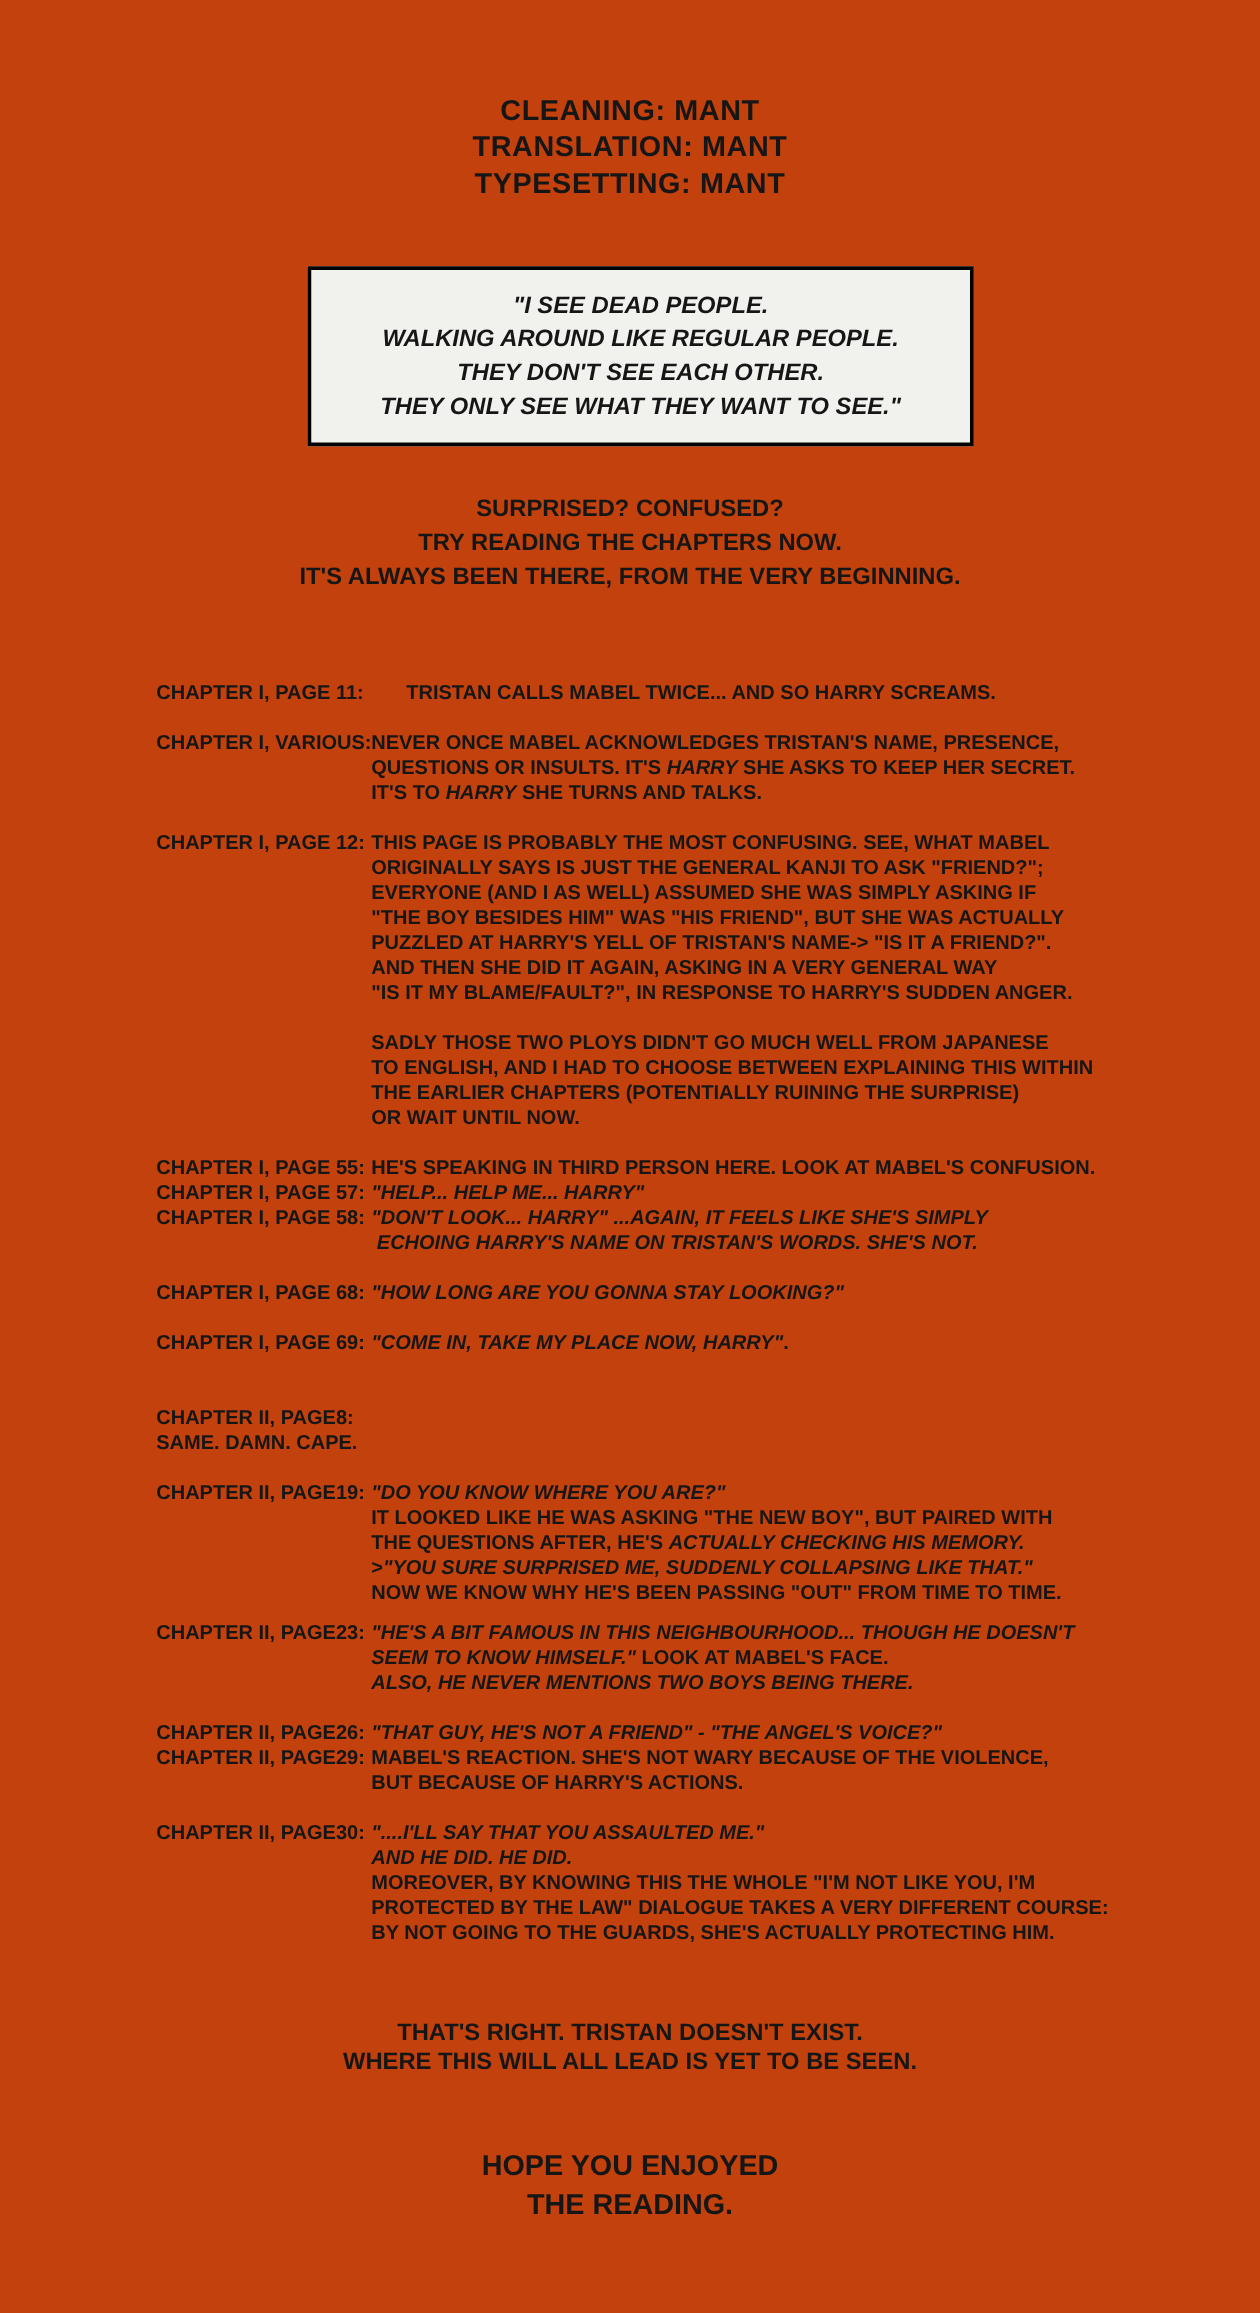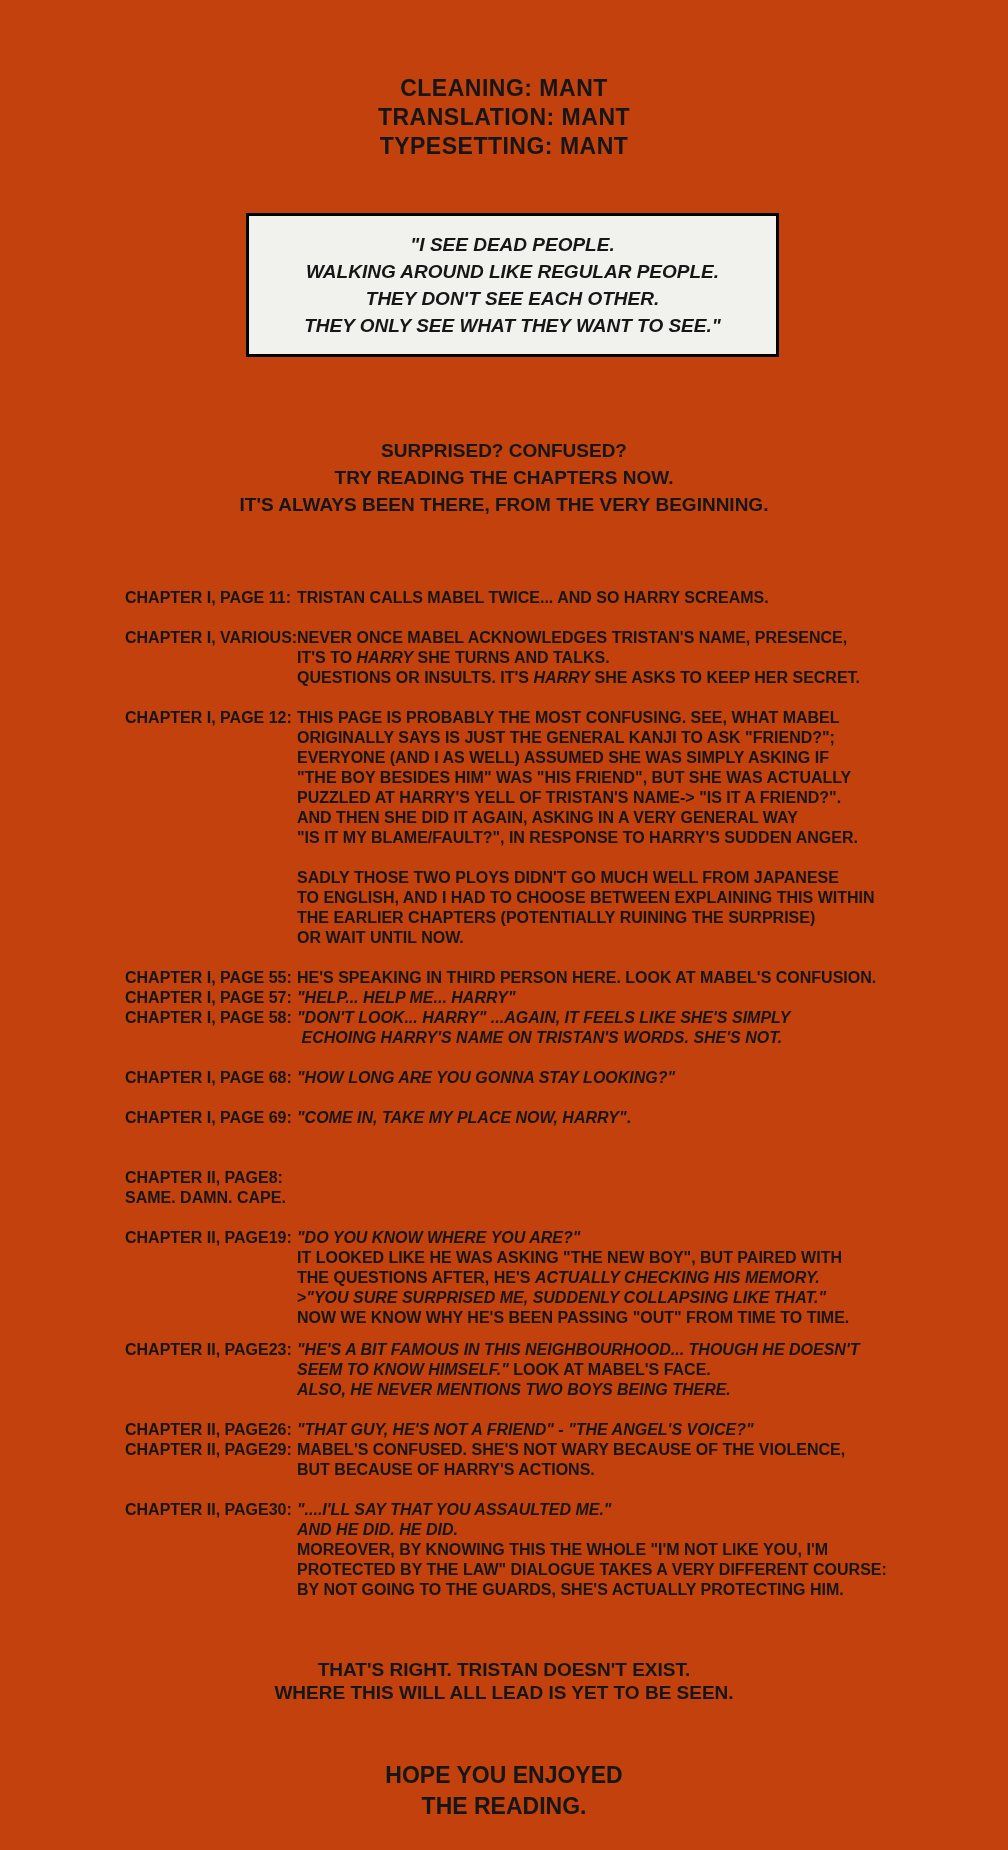--- a/index.html
+++ b/index.html
@@ -30,21 +30,21 @@
     border:3px solid #000000;
     background:#f1f1ee;
     display:flex; flex-direction:column; justify-content:center;
     text-align:center;
     font-style:italic;
     font-size:19px;
     line-height:27px;
     padding:8px 6px;
   }
   .intro {
-    margin-top:80px;
+    margin-top:37px;
     text-align:center;
     font-size:19px;
     line-height:27px;
   }
   .notes {
     margin-top:70px;
     padding-left:125px;
     font-size:16px;
     line-height:20px;
   }
@@ -84,27 +84,27 @@
       <div class="text-line">THEY ONLY SEE WHAT THEY WANT TO SEE."</div>
     </div>
 
   <div class="intro">
       <div class="text-line">SURPRISED? CONFUSED?</div>
       <div class="text-line">TRY READING THE CHAPTERS NOW.</div>
       <div class="text-line">IT'S ALWAYS BEEN THERE, FROM THE VERY BEGINNING.</div>
     </div>
 
   <div class="notes" id="notes">
-      <div class="note" style="margin-top: 0px;">
+      <div class="note" style="margin-top: 0px; gap: 28px;">
         <div class="note-label">CHAPTER I, PAGE 11:</div>
         <div class="note-text"><div class="text-line">TRISTAN CALLS MABEL TWICE... AND SO HARRY SCREAMS.</div></div>
       </div>
       <div class="note" style="margin-top: 20px;">
         <div class="note-label">CHAPTER I, VARIOUS:</div>
-        <div class="note-text"><div class="text-line">NEVER ONCE MABEL ACKNOWLEDGES TRISTAN'S NAME, PRESENCE,</div><div class="text-line">IT'S TO <i>HARRY</i> SHE TURNS AND TALKS.</div><div class="text-line">QUESTIONS OR INSULTS. IT'S <i>HARRY</i> SHE ASKS TO KEEP HER SECRET.</div></div>
+        <div class="note-text"><div class="text-line">NEVER ONCE MABEL ACKNOWLEDGES TRISTAN'S NAME, PRESENCE,</div><div class="text-line">QUESTIONS OR INSULTS. IT'S <i>HARRY</i> SHE ASKS TO KEEP HER SECRET.</div><div class="text-line">IT'S TO <i>HARRY</i> SHE TURNS AND TALKS.</div></div>
       </div>
       <div class="note" style="margin-top: 20px;">
         <div class="note-label">CHAPTER I, PAGE 12:</div>
         <div class="note-text"><div class="text-line">THIS PAGE IS PROBABLY THE MOST CONFUSING. SEE, WHAT MABEL</div><div class="text-line">ORIGINALLY SAYS IS JUST THE GENERAL KANJI TO ASK "FRIEND?";</div><div class="text-line">EVERYONE (AND I AS WELL) ASSUMED SHE WAS SIMPLY ASKING IF</div><div class="text-line">"THE BOY BESIDES HIM" WAS "HIS FRIEND", BUT SHE WAS ACTUALLY</div><div class="text-line">PUZZLED AT HARRY'S YELL OF TRISTAN'S NAME-&gt; "IS IT A FRIEND?".</div><div class="text-line">AND THEN SHE DID IT AGAIN, ASKING IN A VERY GENERAL WAY</div><div class="text-line">"IS IT MY BLAME/FAULT?", IN RESPONSE TO HARRY'S SUDDEN ANGER.</div><div class="text-line">&nbsp;</div><div class="text-line">SADLY THOSE TWO PLOYS DIDN'T GO MUCH WELL FROM JAPANESE</div><div class="text-line">TO ENGLISH, AND I HAD TO CHOOSE BETWEEN EXPLAINING THIS WITHIN</div><div class="text-line">THE EARLIER CHAPTERS (POTENTIALLY RUINING THE SURPRISE)</div><div class="text-line">OR WAIT UNTIL NOW.</div></div>
       </div>
       <div class="note" style="margin-top: 20px;">
         <div class="note-label">CHAPTER I, PAGE 55:</div>
         <div class="note-text"><div class="text-line">HE'S SPEAKING IN THIRD PERSON HERE. LOOK AT MABEL'S CONFUSION.</div></div>
       </div>
       <div class="note" style="margin-top: 0px;">
@@ -134,21 +134,21 @@
       <div class="note" style="margin-top: 12px;">
         <div class="note-label">CHAPTER II, PAGE23:</div>
         <div class="note-text"><div class="text-line"><i>"HE'S A BIT FAMOUS IN THIS NEIGHBOURHOOD... THOUGH HE DOESN'T</i></div><div class="text-line"><i>SEEM TO KNOW HIMSELF."</i> LOOK AT MABEL'S FACE.</div><div class="text-line"><i>ALSO, HE NEVER MENTIONS TWO BOYS BEING THERE.</i></div></div>
       </div>
       <div class="note" style="margin-top: 20px;">
         <div class="note-label">CHAPTER II, PAGE26:</div>
         <div class="note-text"><div class="text-line"><i>"THAT GUY, HE'S NOT A FRIEND" - "THE ANGEL'S VOICE?"</i></div></div>
       </div>
       <div class="note" style="margin-top: 0px;">
         <div class="note-label">CHAPTER II, PAGE29:</div>
-        <div class="note-text"><div class="text-line">MABEL'S CONFUSED. SHE'S NOT WARY BECAUSE OF THE VIOLENCE,</div><div class="text-line">BUT BECAUSE OF HARRY'S ACTIONS.</div></div>
+        <div class="note-text"><div class="text-line">MABEL'S REACTION. SHE'S NOT WARY BECAUSE OF THE VIOLENCE,</div><div class="text-line">BUT BECAUSE OF HARRY'S ACTIONS.</div></div>
       </div>
       <div class="note" style="margin-top: 20px;">
         <div class="note-label">CHAPTER II, PAGE30:</div>
         <div class="note-text"><div class="text-line"><i>"....I'LL SAY THAT YOU ASSAULTED ME."</i></div><div class="text-line"><i>AND HE DID. HE DID.</i></div><div class="text-line">MOREOVER, BY KNOWING THIS THE WHOLE "I'M NOT LIKE YOU, I'M</div><div class="text-line">PROTECTED BY THE LAW" DIALOGUE TAKES A VERY DIFFERENT COURSE:</div><div class="text-line">BY NOT GOING TO THE GUARDS, SHE'S ACTUALLY PROTECTING HIM.</div></div>
       </div>
     </div>
 
   <div class="outro">
       <div class="text-line">THAT'S RIGHT. TRISTAN DOESN'T EXIST.</div>
       <div class="text-line">WHERE THIS WILL ALL LEAD IS YET TO BE SEEN.</div>

